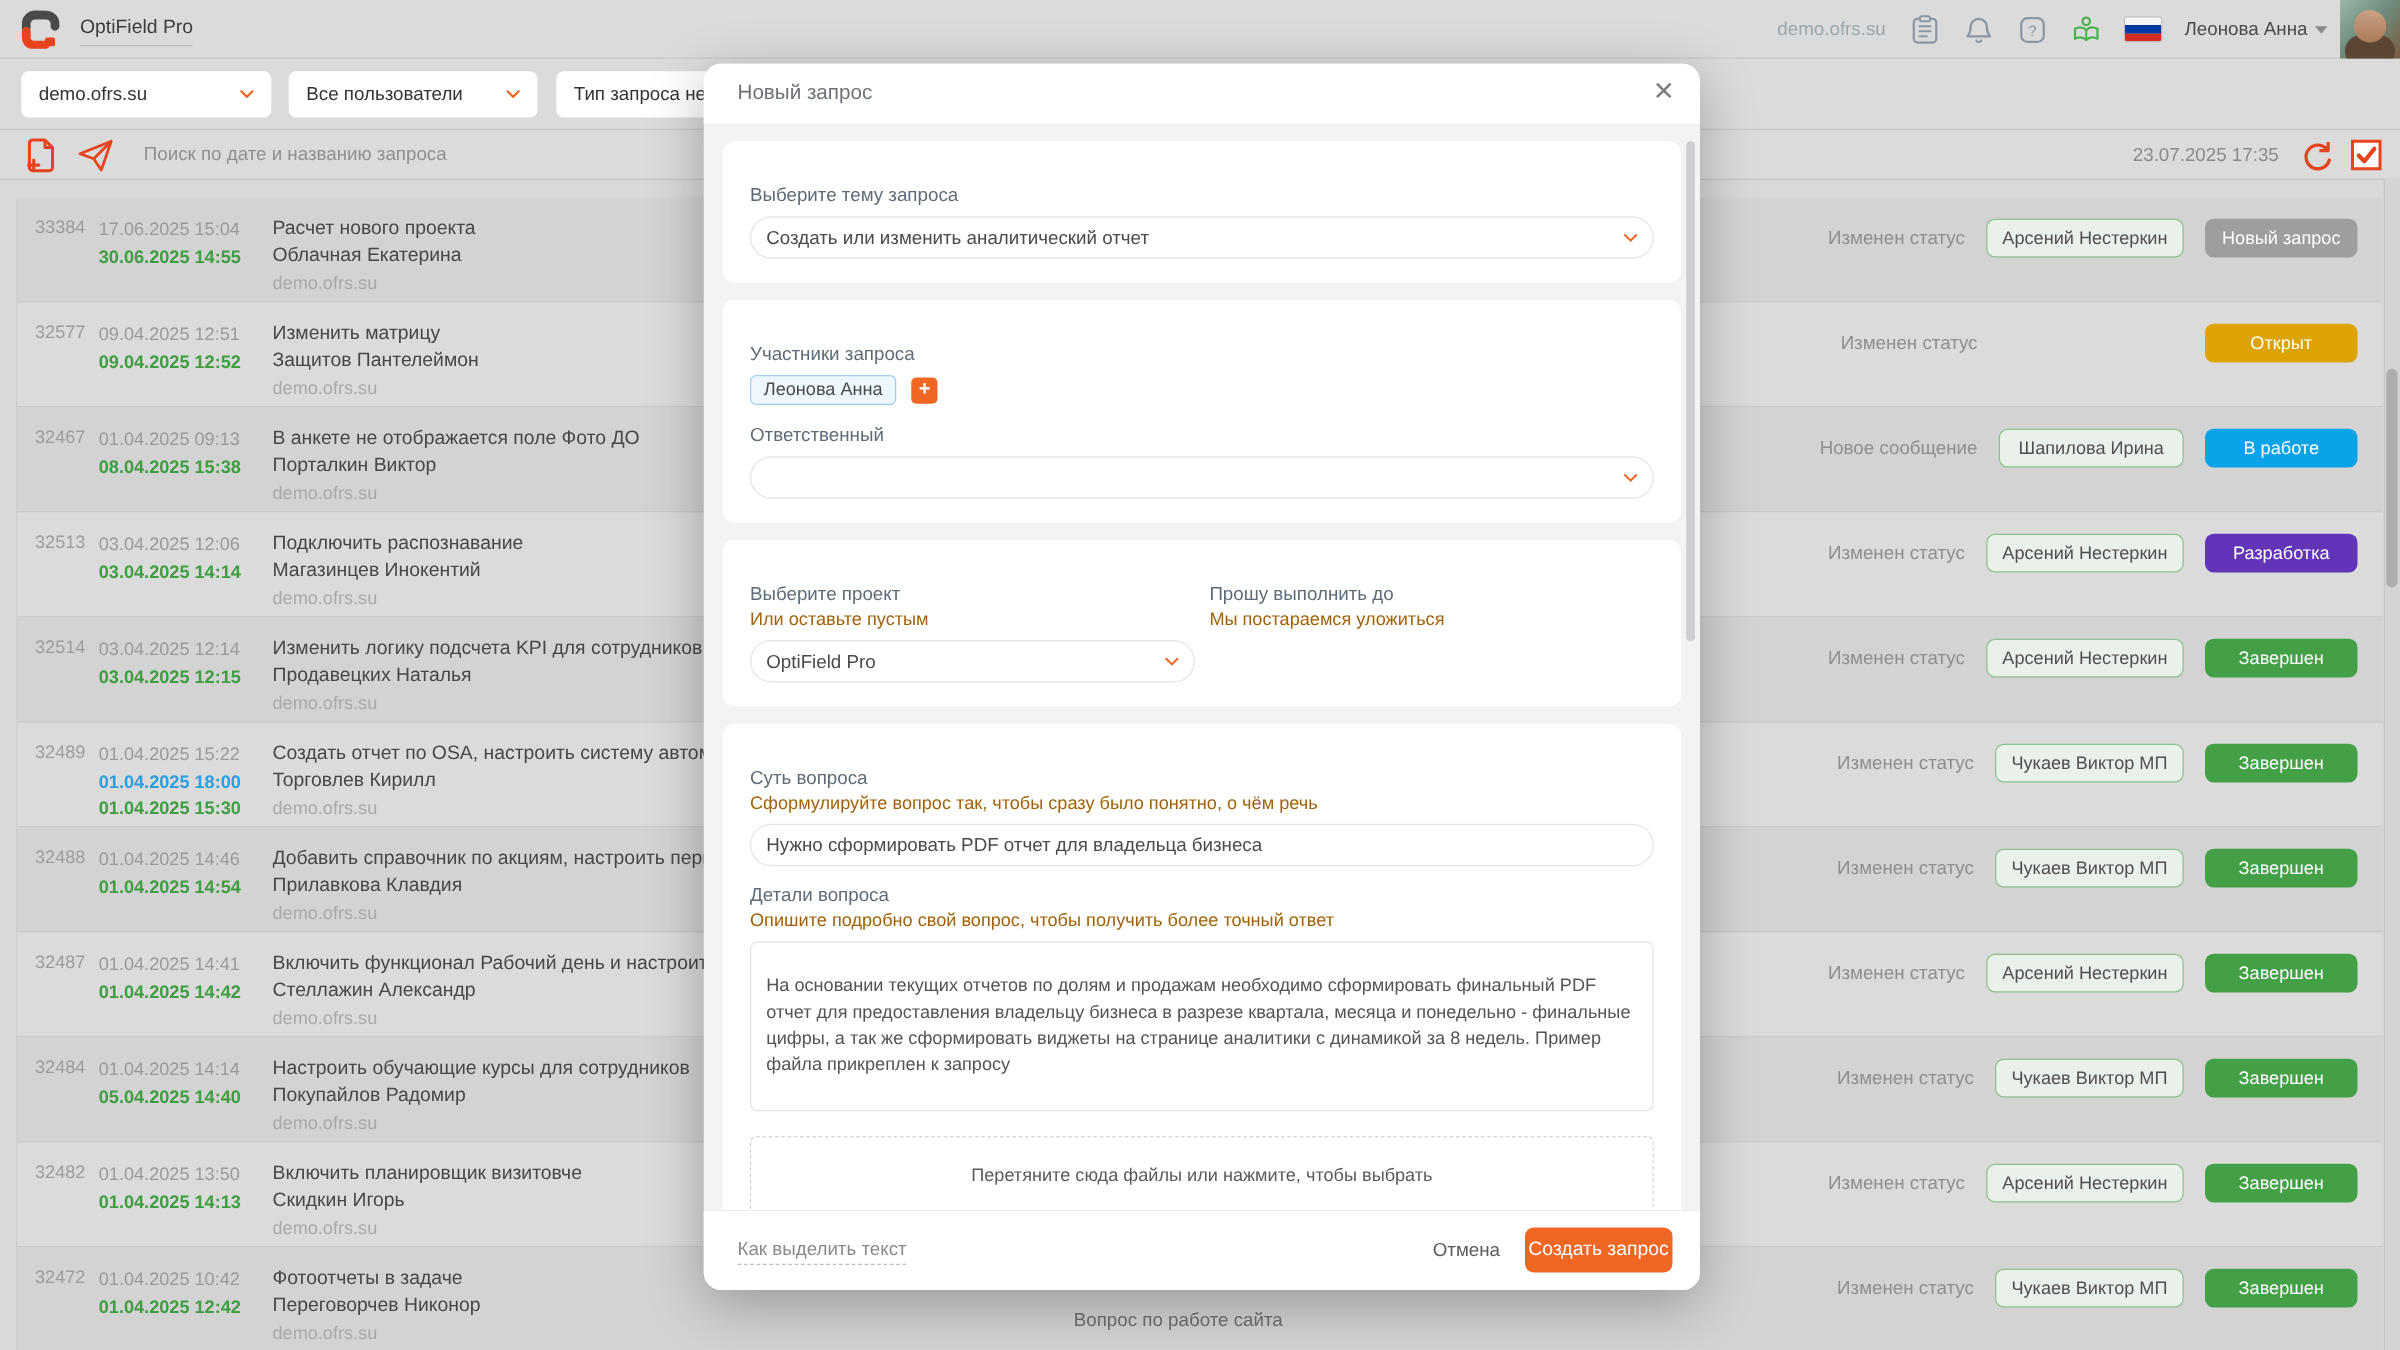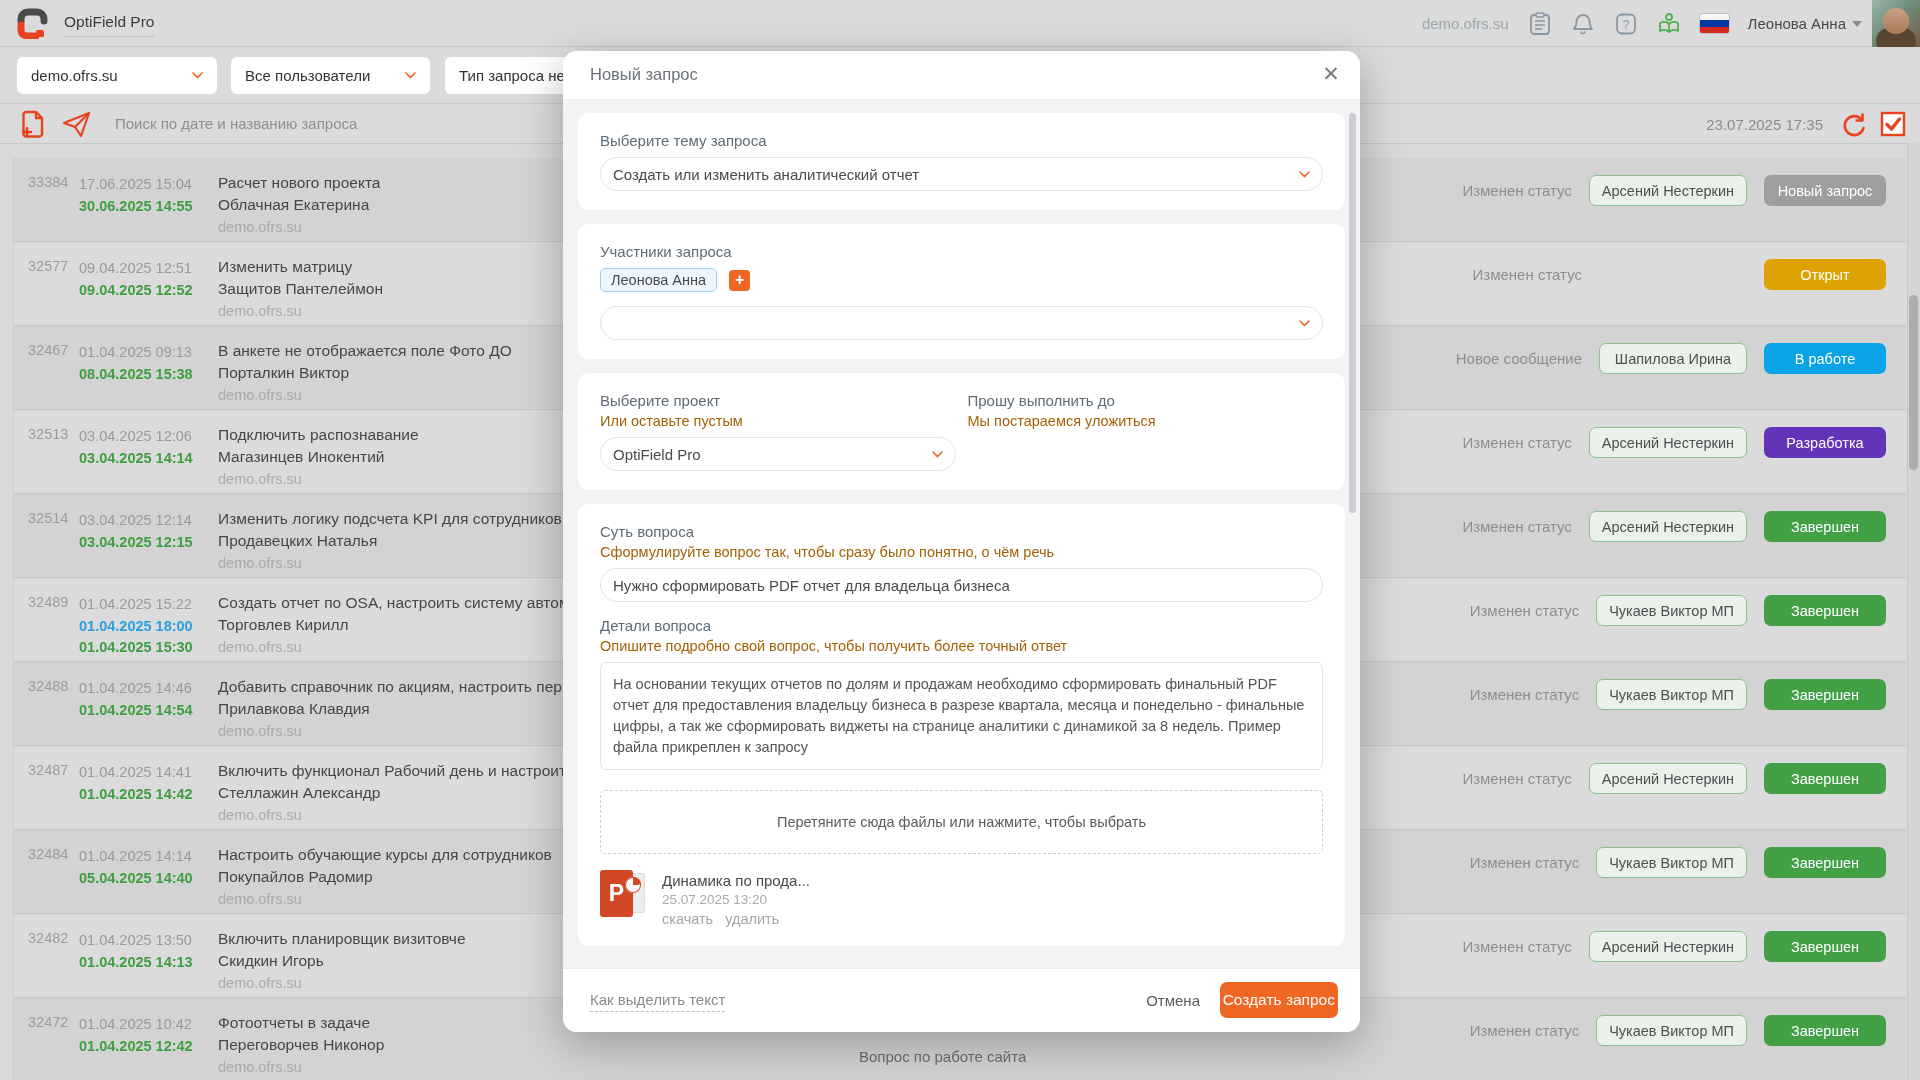--- a/index.html
+++ b/index.html
@@ -74,33 +74,33 @@
   
   .modal { position:absolute; left:563px; top:51px; width:797px; height:981px;
     background:#f2f3f5; border-radius:14px; box-shadow:0 12px 45px rgba(0,0,0,.28); }
   .m-head { position:absolute; left:0; top:0; right:0; height:49px; background:#fff;
     border-radius:14px 14px 0 0; border-bottom:1px solid #ececec; }
   .m-title { position:absolute; left:27px; top:14px; font-size:16.5px; color:#6d7278; }
   .m-close { position:absolute; right:16px; top:10px; font-size:21px; color:#7d7d7d; cursor:pointer;
     width:26px; height:26px; text-align:center; line-height:26px; }
   .m-body { position:absolute; left:0; top:49px; bottom:64px; right:0; padding:13px 15px; overflow:hidden; }
   .card { background:#fff; border-radius:10px; padding:19px 22px; margin-bottom:14px; }
-  .lbl { font-size:15px; color:#5f6b76; margin-bottom:8px; }
+  .lbl { font-size:15px; color:#5f6b76; margin-bottom:8px;margin-top:16px; }
   .hint { font-size:14.5px; color:#a16207; margin:-4px 0 8px; }
   .field { height:34px; border:1px solid #e4e4e6; border-radius:17px; background:#fff;
     display:flex; align-items:center; padding:0 12px; font-size:15px; color:#4a4a4a; cursor:pointer; }
   .field .chev, .field .cal { margin-left:auto; }
   .chip-row { display:flex; align-items:center; gap:12px; margin-bottom:14px; }
   .chip { border:1.5px solid #9fd0f2; background:#eef7fe; border-radius:5px; padding:3px 10px;
     font-size:14.5px; color:#4a4a4a; }
   .plus-btn { width:21px; height:21px; background:#f06724; border-radius:4px; color:#fff;
     font-size:16px; font-weight:700; display:flex; align-items:center; justify-content:center; cursor:pointer; }
   .two-col { display:flex; gap:12px; }
   .two-col > div { flex:1; }
-  .txtarea { border:1px solid #e4e4e6; border-radius:6px; padding:11px 12px; font-size:14.5px;
+  .txtarea { border:1px solid #e4e4e6; border-radius:6px; padding:25px 12px; font-size:14.5px;
     color:#545454; line-height:1.45; }
   .dropzone { margin-top:20px; border:1.5px dashed #cfcfcf; border-radius:5px; height:64px;
     display:flex; align-items:center; justify-content:center; font-size:14.5px; color:#5a5a5a; cursor:pointer; }
   .attach { margin-top:16px; display:flex; gap:14px; }
   .ppt { position:relative; width:48px; height:47px; flex:0 0 48px; }
   .ppt .back { position:absolute; right:3px; top:3px; width:26px; height:40px; background:#ececec;
     border:1px solid #dcdcdc; border-radius:2px; }
   .ppt .front { position:absolute; left:0; top:0; width:33px; height:47px; background:#d24726;
     border-radius:3px; color:#fff; font-weight:700; font-size:23px; display:flex; align-items:center;
     justify-content:center; }
@@ -463,20 +463,21 @@
         </span>
       </div>
     </div>
 
     <div class="card">
       <div class="lbl">Участники запроса</div>
       <div class="chip-row">
         <span class="chip">Леонова Анна</span>
         <span class="plus-btn">+</span>
       </div>
+      <div class="lbl">Ответственный</div>
       <div class="field">
         <span class="chev">
           <svg width="11" height="7" viewBox="0 0 11 7">
               <path d="M1 1 l4.5 4.5 L10 1" fill="none" stroke="#f06724" stroke-width="1.6" stroke-linecap="round"></path>
             </svg>
         </span>
       </div>
     </div>
 
     <div class="card">

